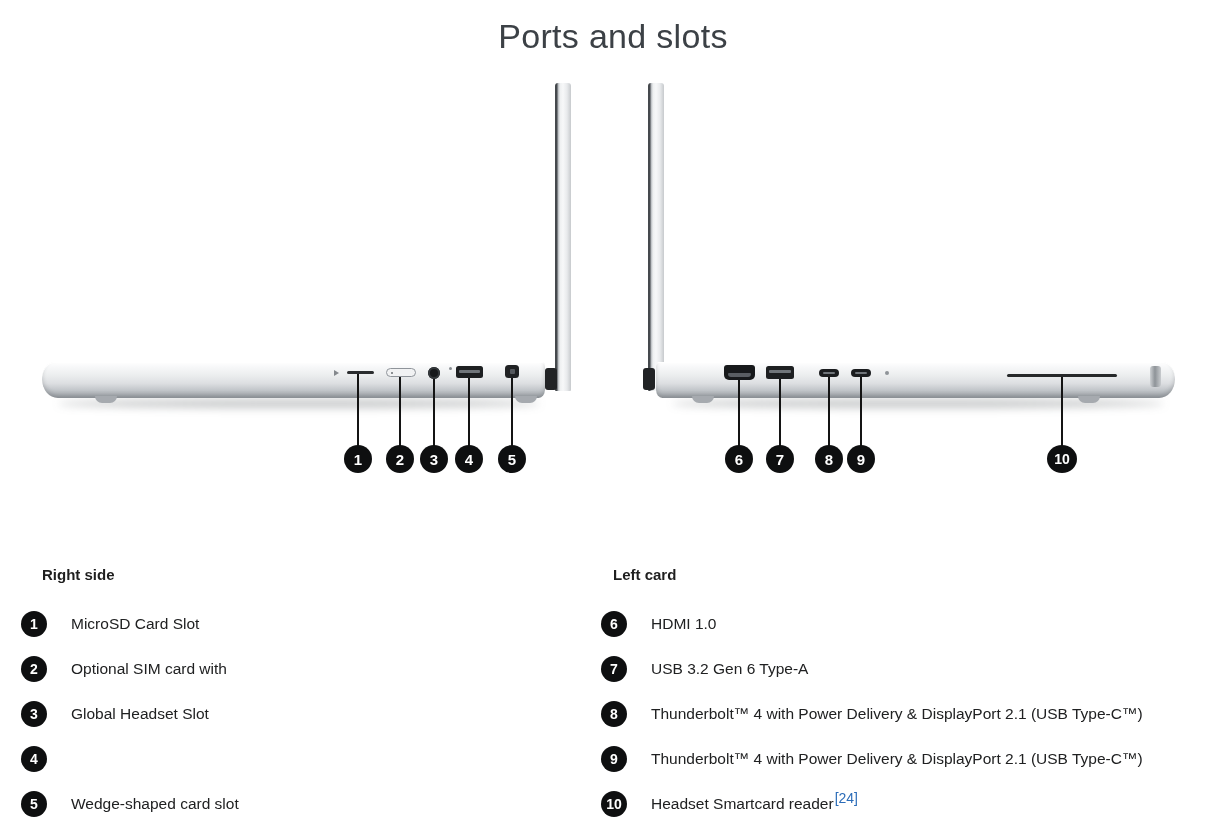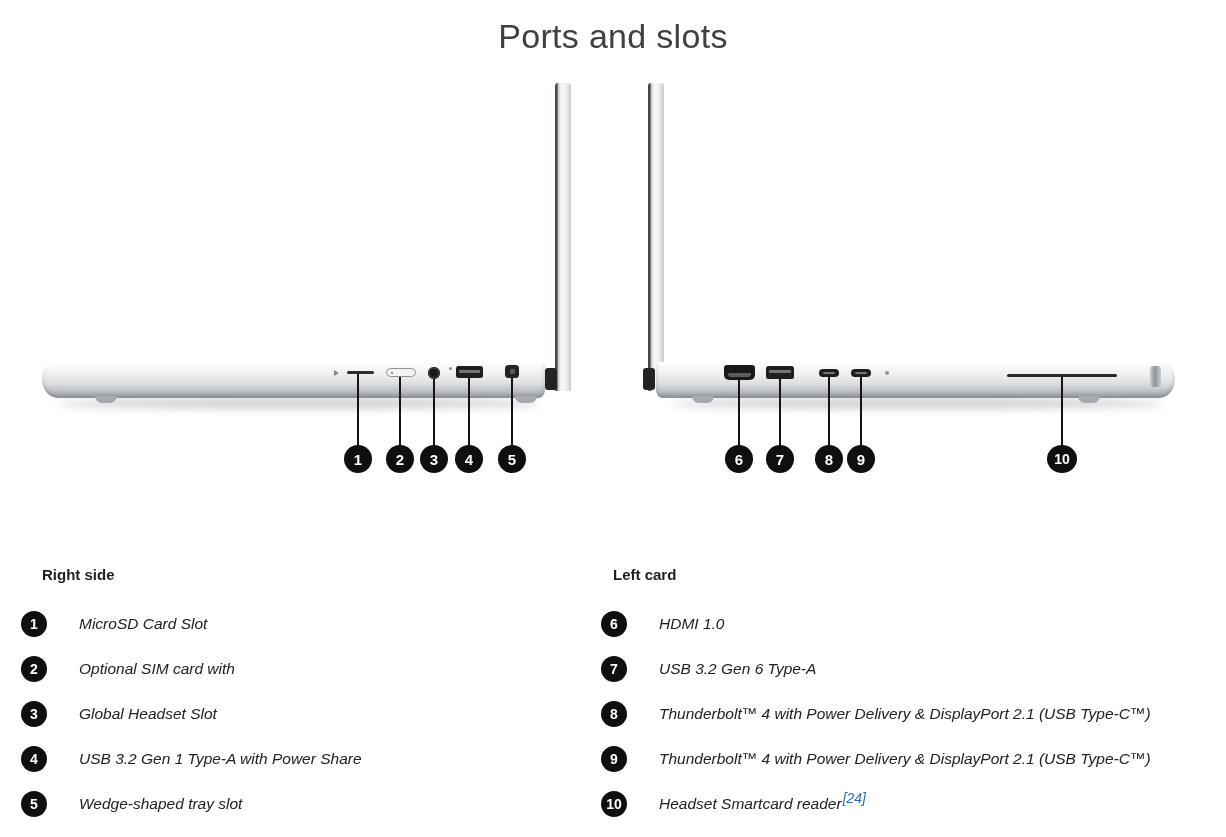--- a/index.html
+++ b/index.html
@@ -88,21 +88,21 @@
 
   
   .legend-heading { position: absolute; top: 566px; font-size: 15px; font-weight: bold; color: #1f1f1f; }
   .legend-col { position: absolute; top: 611px; display: flex; flex-direction: column; gap: 19px; }
   .legend-row { display: flex; align-items: center; height: 26px; }
   .badge {
     width: 26px; height: 26px; border-radius: 50%; background: #0e0f10; flex: 0 0 26px;
     color: #ffffff; font-size: 14px; font-weight: bold;
     display: flex; align-items: center; justify-content: center;
   }
-  .legend-label { margin-left: 32px; font-size: 15.5px; color: #202122; white-space: nowrap; font-style: italic; }
+  .legend-label { margin-left: 24px; font-size: 15.5px; color: #202122; white-space: nowrap; }
   .footnote-ref { color: #2b6cb8; font-size: 14px; position: relative; top: -6px; margin-left: 1px; text-decoration: none; }
 </style>
 </head>
 <body>
 
 <div class="canvas">
 
   <div class="page-title">Ports and slots</div>
 
   <div>
@@ -172,25 +172,24 @@
     <div class="legend-row">
       <div class="badge">2</div>
       <div class="legend-label">Optional SIM card with</div>
     </div>
     <div class="legend-row">
       <div class="badge">3</div>
       <div class="legend-label">Global Headset Slot</div>
     </div>
     <div class="legend-row">
       <div class="badge">4</div>
-      <div class="legend-label">USB 3.2 Gen 1 Type-A with Power Share</div>
     </div>
     <div class="legend-row">
       <div class="badge">5</div>
-      <div class="legend-label">Wedge-shaped tray slot</div>
+      <div class="legend-label">Wedge-shaped card slot</div>
     </div>
   </div>
 
   <div class="legend-heading" style="left:613px;">Left card</div>
   <div class="legend-col" style="left:601px;">
     <div class="legend-row">
       <div class="badge">6</div>
       <div class="legend-label">HDMI 1.0</div>
     </div>
     <div class="legend-row">

